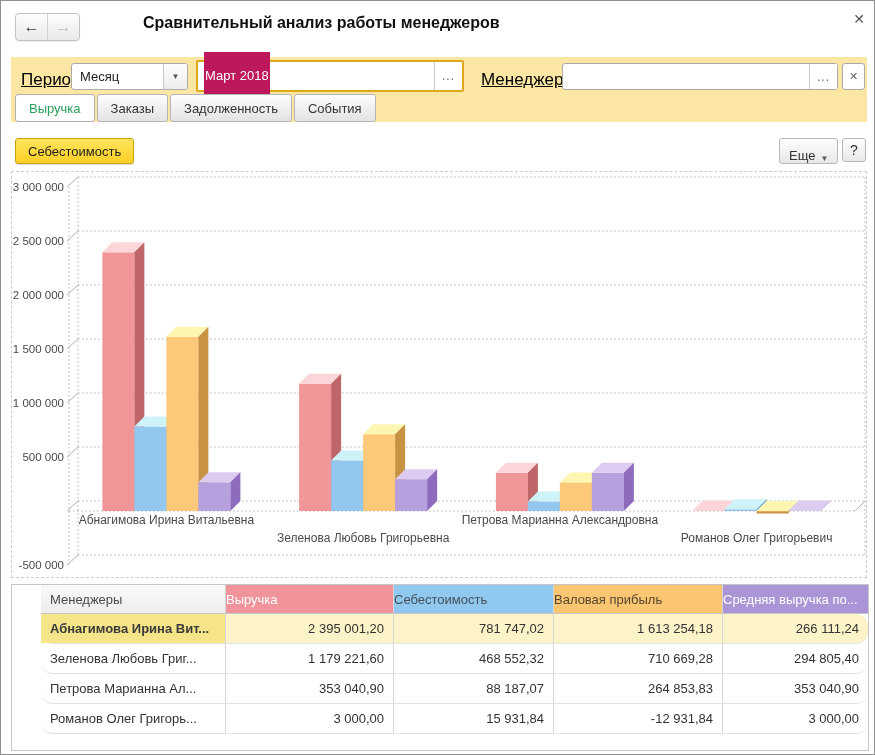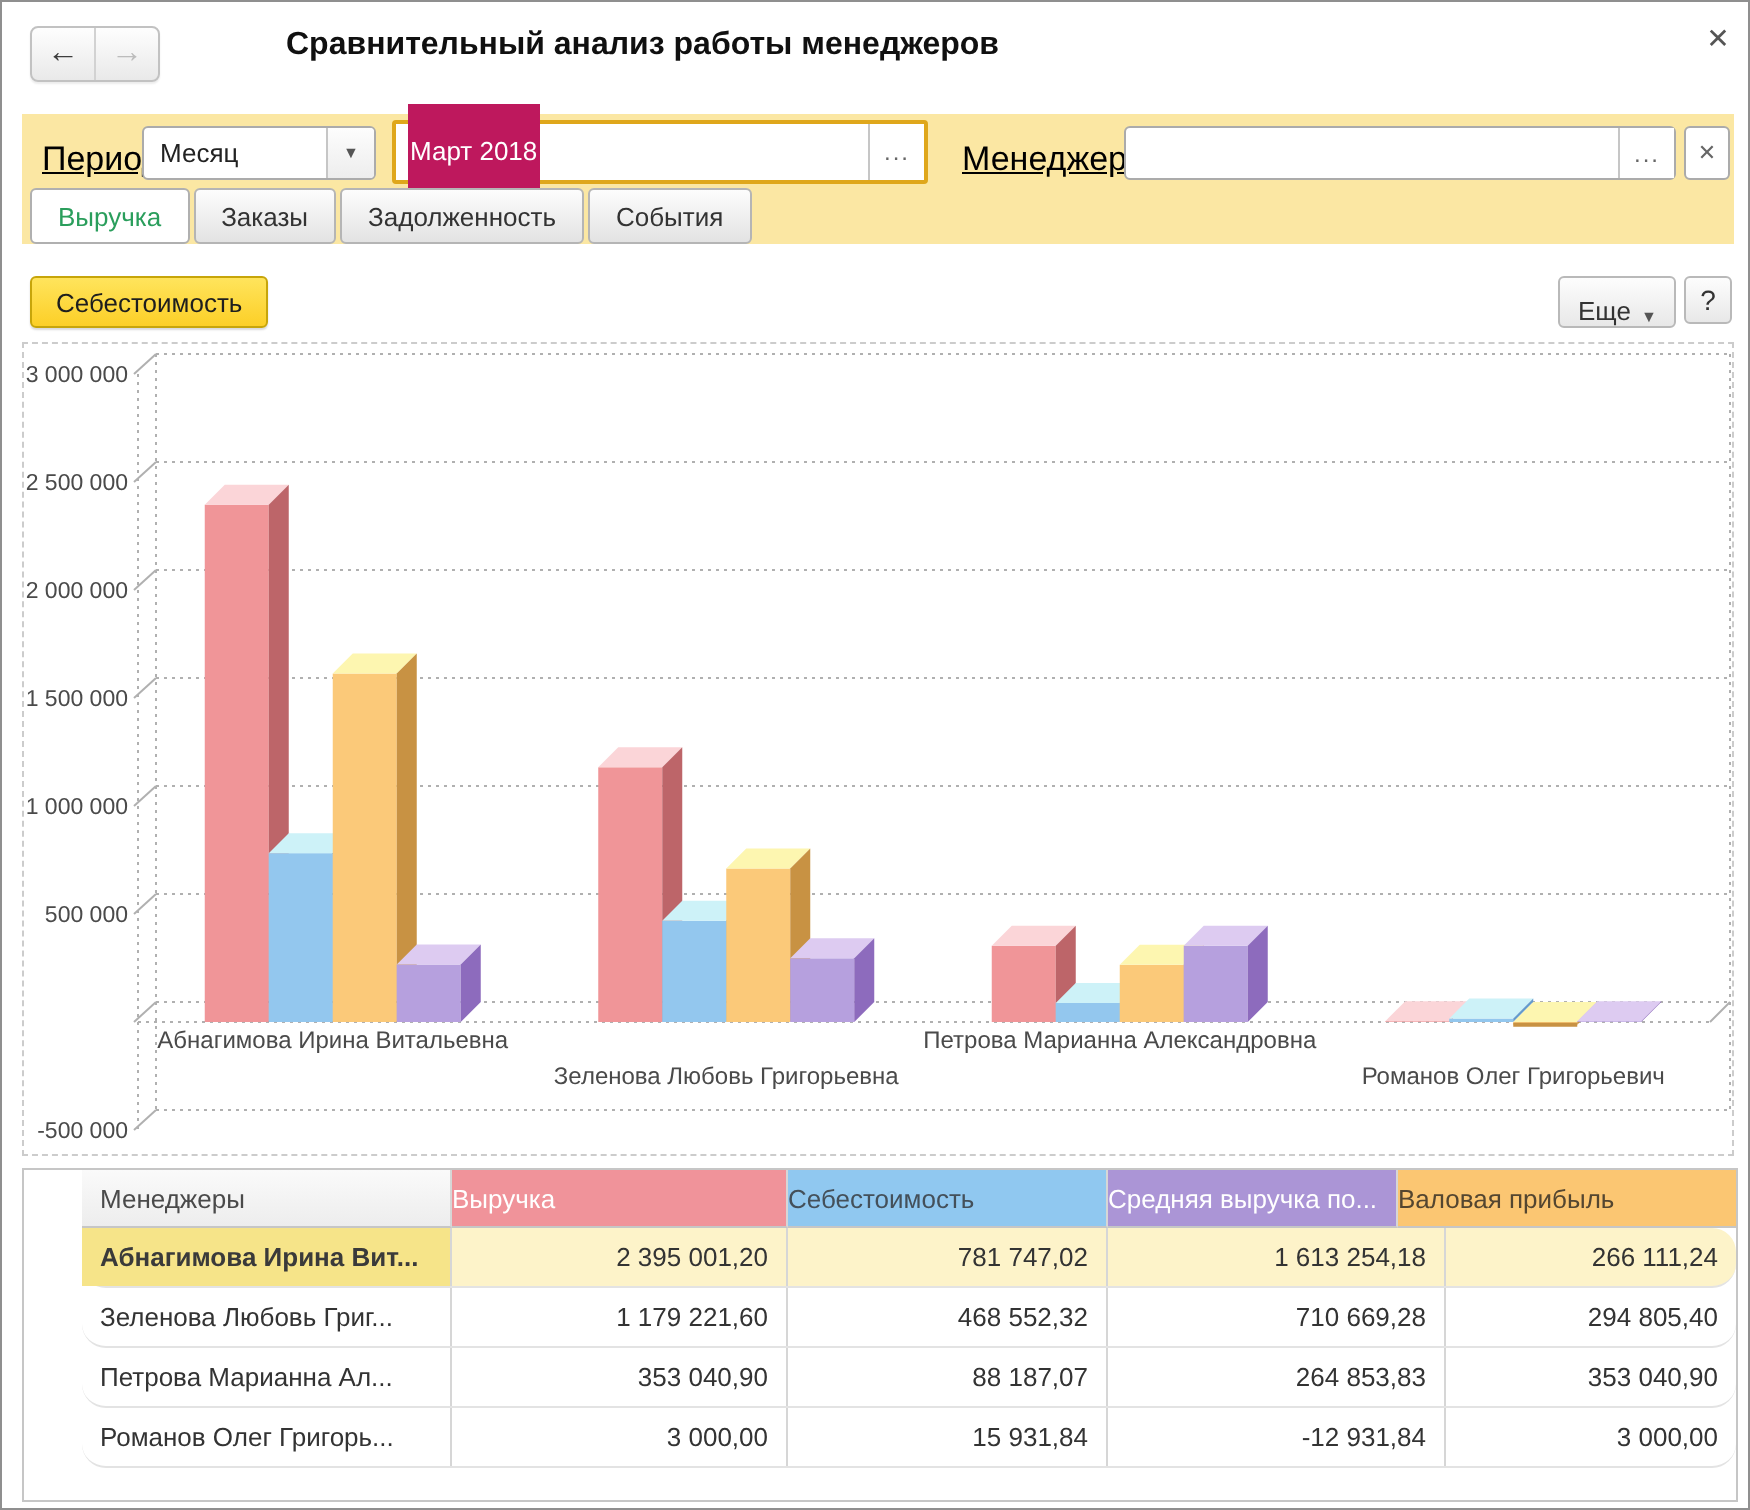--- a/index.html
+++ b/index.html
@@ -241,22 +241,22 @@
         </g>
         <text x="744.625" y="370" text-anchor="middle" class="cat-label">Романов Олег Григорьевич</text>
       </svg>
   </div>
 
   <div class="table-wrap">
     <div class="t-row t-head" id="t-head">
         <div class="t-cell c0" style="background: linear-gradient(rgb(250, 250, 250), rgb(237, 237, 237)); color: rgb(74, 74, 74);">Менеджеры</div>
         <div class="t-cell c1" style="background: rgb(240, 147, 154); color: rgb(255, 255, 255); justify-content: flex-start;">Выручка</div>
         <div class="t-cell c2" style="background: rgb(144, 200, 240); color: rgb(68, 80, 90); justify-content: flex-start;">Себестоимость</div>
+        <div class="t-cell c3" style="background: rgb(251, 198, 114); color: rgb(84, 70, 48); justify-content: flex-start;">Валовая прибыль</div>
         <div class="t-cell c4" style="background: rgb(171, 149, 214); color: rgb(255, 255, 255); justify-content: flex-start;">Средняя выручка по...</div>
-        <div class="t-cell c3" style="background: rgb(251, 198, 114); color: rgb(84, 70, 48); justify-content: flex-start;">Валовая прибыль</div>
       </div>
     <div class="t-body" id="t-body">
         <div class="t-row selected">
           <div class="t-cell c0">Абнагимова Ирина Вит...</div>
           <div class="t-cell c1">2 395 001,20</div>
           <div class="t-cell c2">781 747,02</div>
           <div class="t-cell c3">1 613 254,18</div>
           <div class="t-cell c4">266 111,24</div>
         </div>
         <div class="t-row">

